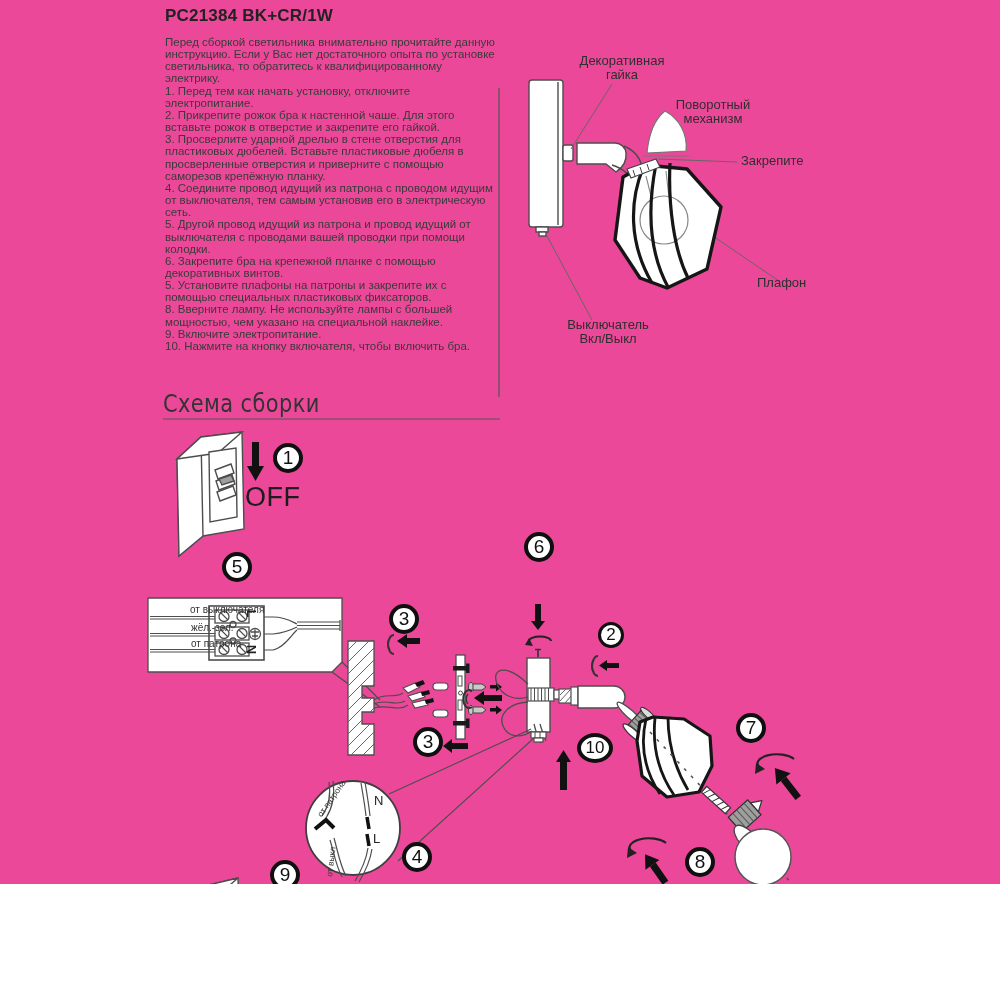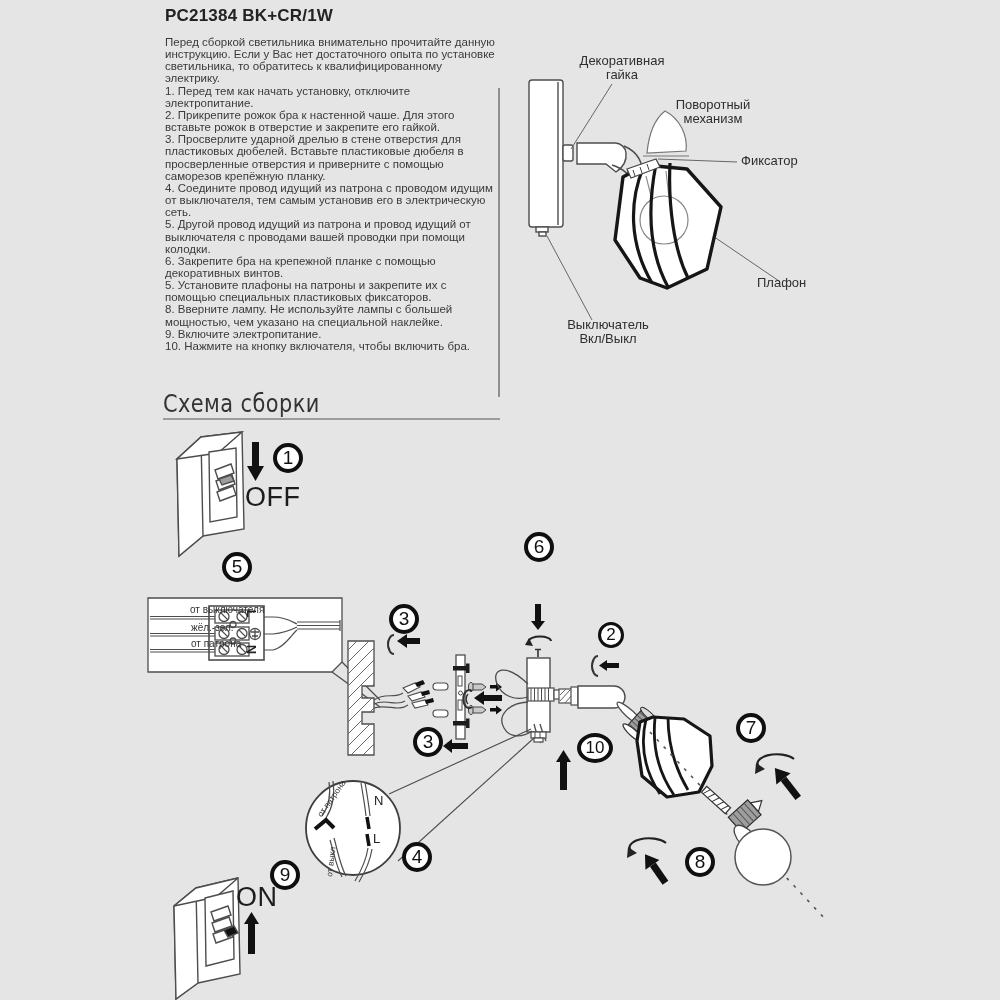--- a/index.html
+++ b/index.html
@@ -1,16 +1,16 @@
 <!DOCTYPE html>
 <html><head>
 <meta charset="utf-8">
 <style>
   html,body{margin:0;padding:0;background:#fff;}
-  .canvas{position:relative;width:1000px;height:1000px;background:#e5e5e5;
+  .canvas{position:relative;width:1000px;height:884px;background:#ec4899;
           font-family:"Liberation Sans",sans-serif;color:#2b2b2b;overflow:hidden;}
   .abs{position:absolute;}
   svg.layer{position:absolute;left:0;top:0;pointer-events:none;}
   .title{left:165px;top:6px;font-size:17px;font-weight:bold;letter-spacing:.2px;color:#222;}
   .instr{left:165px;top:36px;width:334px;font-size:11.5px;line-height:12.15px;color:#3a3a3a;}
   .instr div{margin:0;}
   .warn{font-weight:bold;font-size:12.4px;letter-spacing:.25px;margin-top:1px;color:#1d1d1d;}
   .heading{left:163px;top:390px;font-size:24px;color:#333;transform:scaleX(.87);transform-origin:left top;
            font-family:"DejaVu Sans",sans-serif;font-weight:400;letter-spacing:.5px;}
   .plabel{font-size:13px;line-height:13.5px;color:#2e2e2e;text-align:center;}
@@ -329,21 +329,21 @@
     <div>5. Установите плафоны на патроны и закрепите их с помощью специальных пластиковых фиксаторов.</div>
     <div>8. Вверните лампу. Не используйте лампы с большей мощностью, чем указано на специальной наклейке.</div>
     <div>9. Включите электропитание.</div>
     <div>10. Нажмите на кнопку включателя, чтобы включить бра.</div>
   </div>
 
   <div class="abs heading">Схема сборки</div>
 
   <div class="abs plabel" style="left:572px;top:54px;width:100px;">Декоративная гайка</div>
   <div class="abs plabel" style="left:664px;top:98px;width:98px;">Поворотный механизм</div>
-  <div class="abs plabel" style="left:741px;top:154px;">Фиксатор</div>
+  <div class="abs plabel" style="left:741px;top:154px;">Закрепите</div>
   <div class="abs plabel" style="left:757px;top:276px;">Плафон</div>
   <div class="abs plabel" style="left:560px;top:318px;width:96px;">Выключатель Вкл/Выкл</div>
 
   <div class="abs onoff" style="left:245px;top:482px;text-align:right;">OFF</div>
   <div class="abs onoff" style="left:236px;top:882px;">ON</div>
 
   <div class="abs tlabel" style="left:150px;top:604px;">от выключателя</div>
   <div class="abs tlabel" style="left:151px;top:622px;">жёл.-зел.</div>
   <div class="abs tlabel" style="left:151px;top:638px;">от патрона</div>
   <div class="abs mlabel rot90" style="left:248px;top:606px;font-weight:bold;">L</div>

